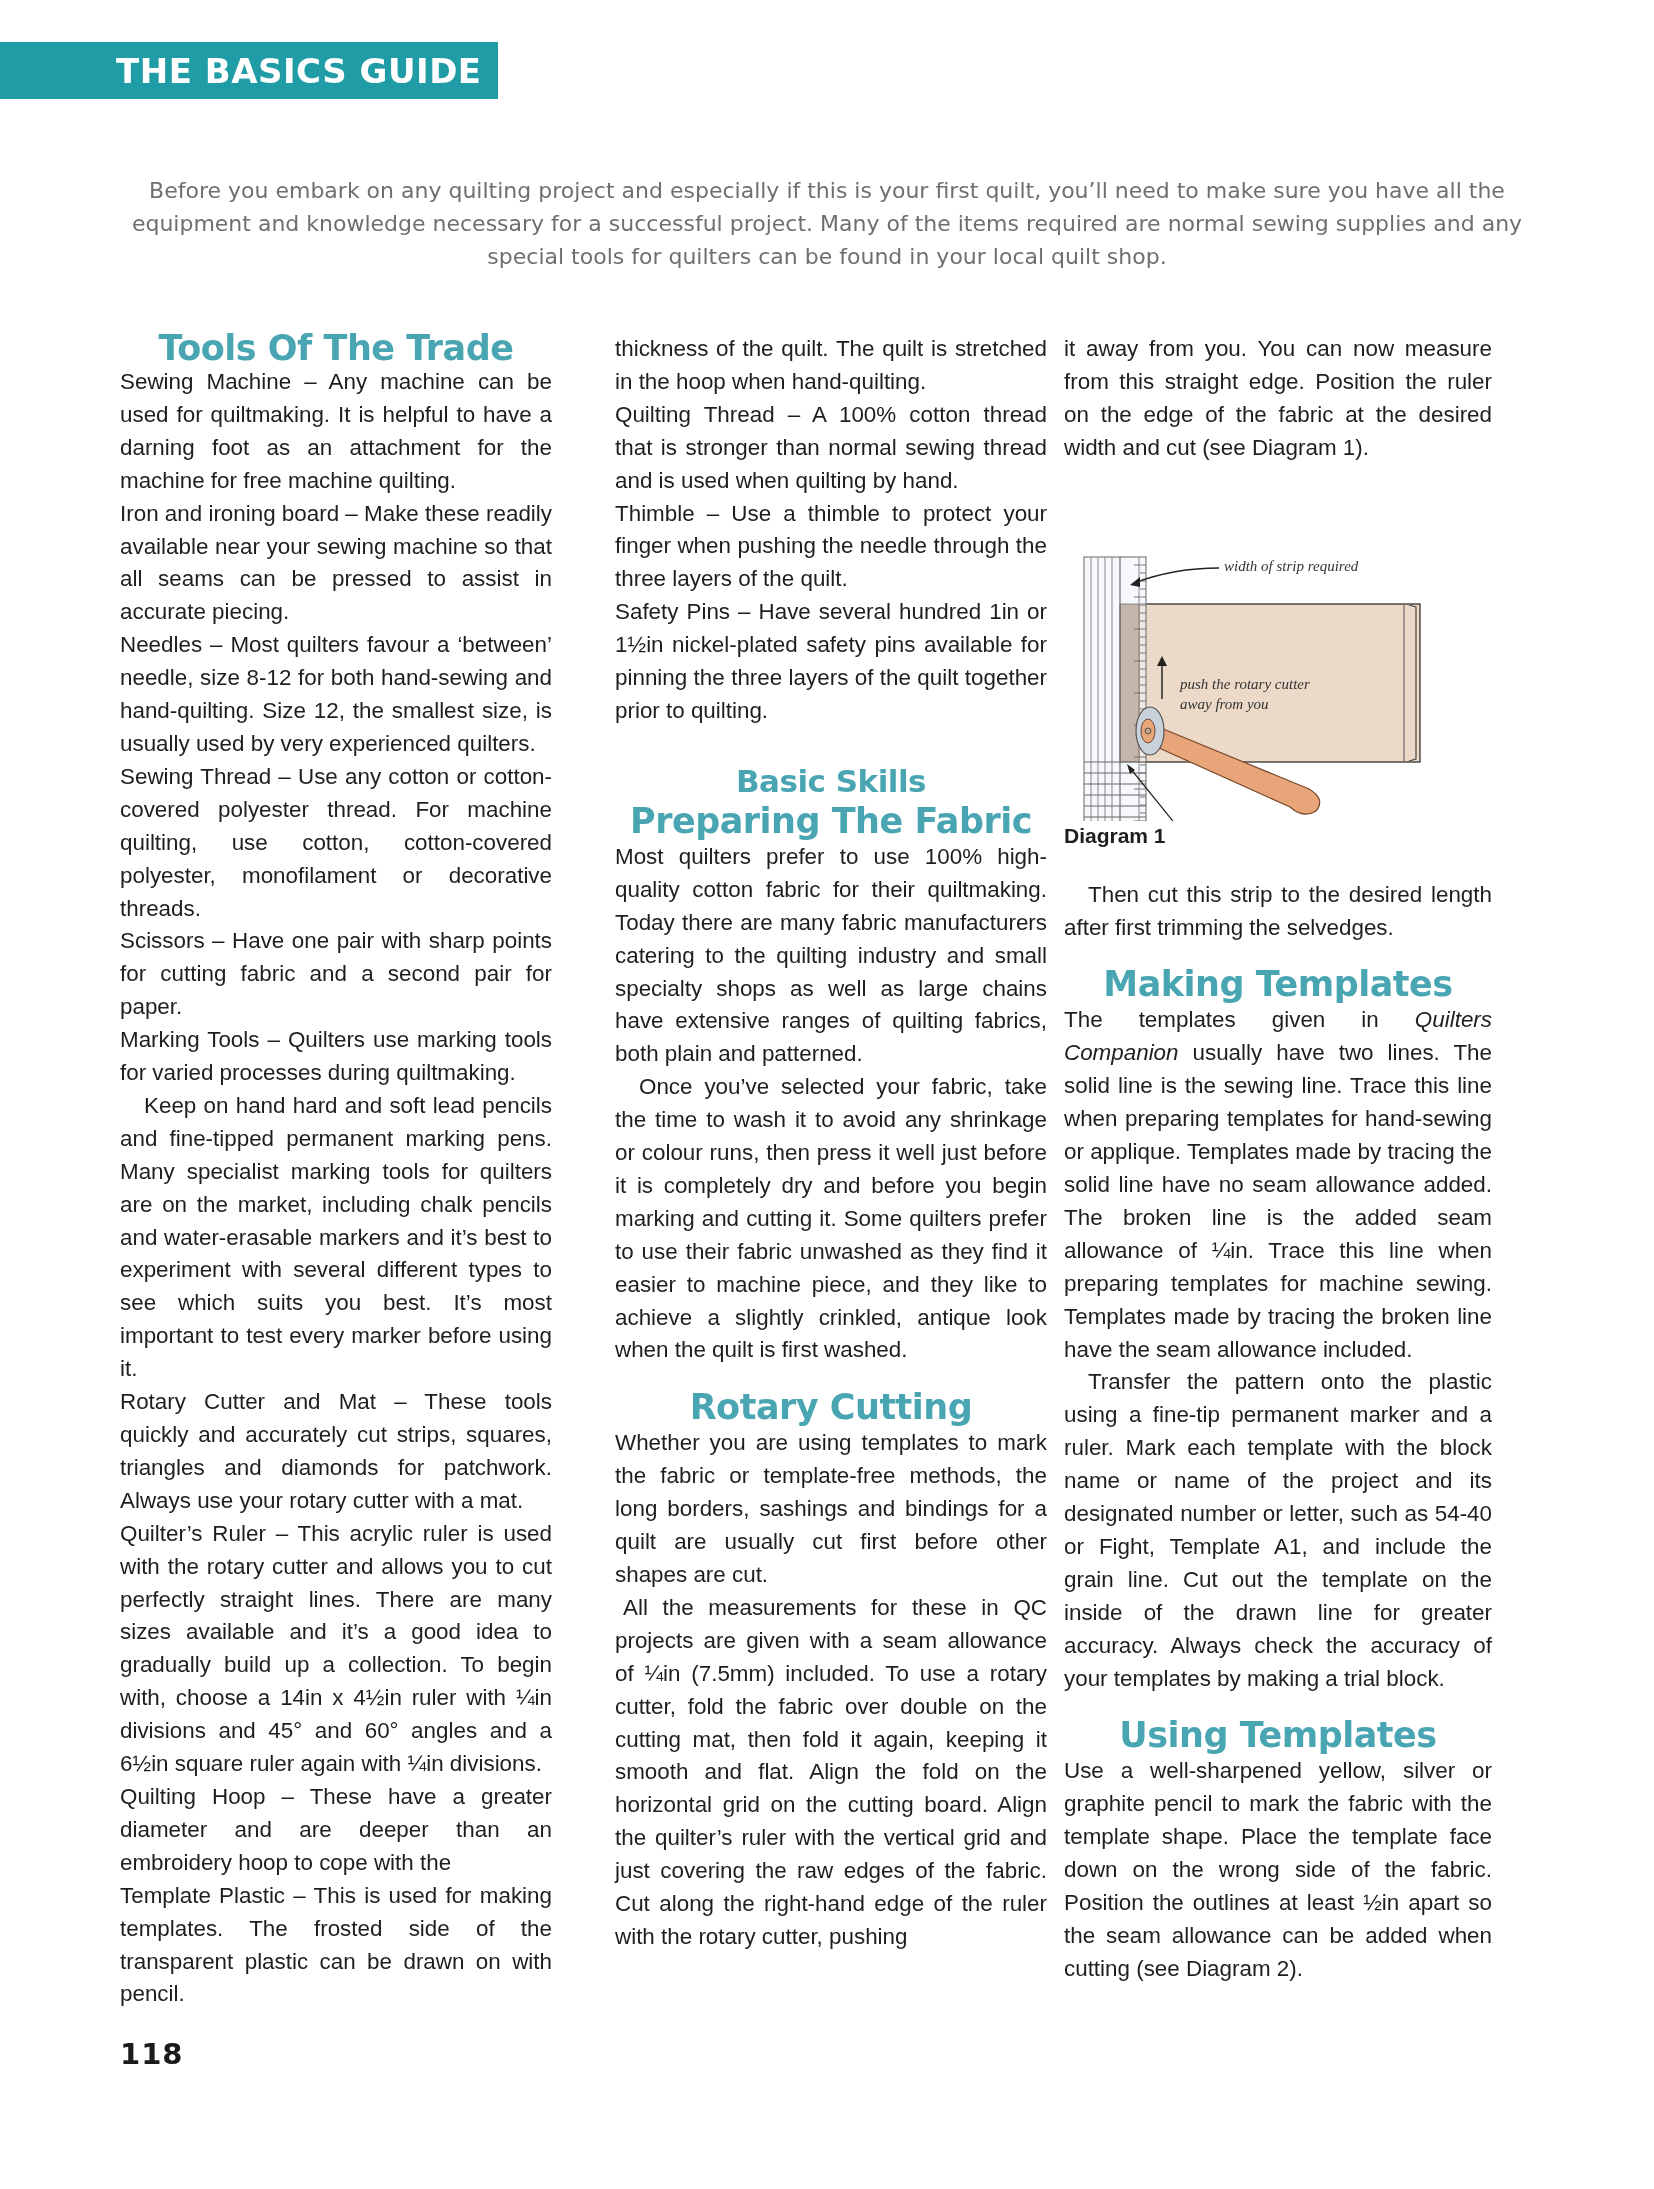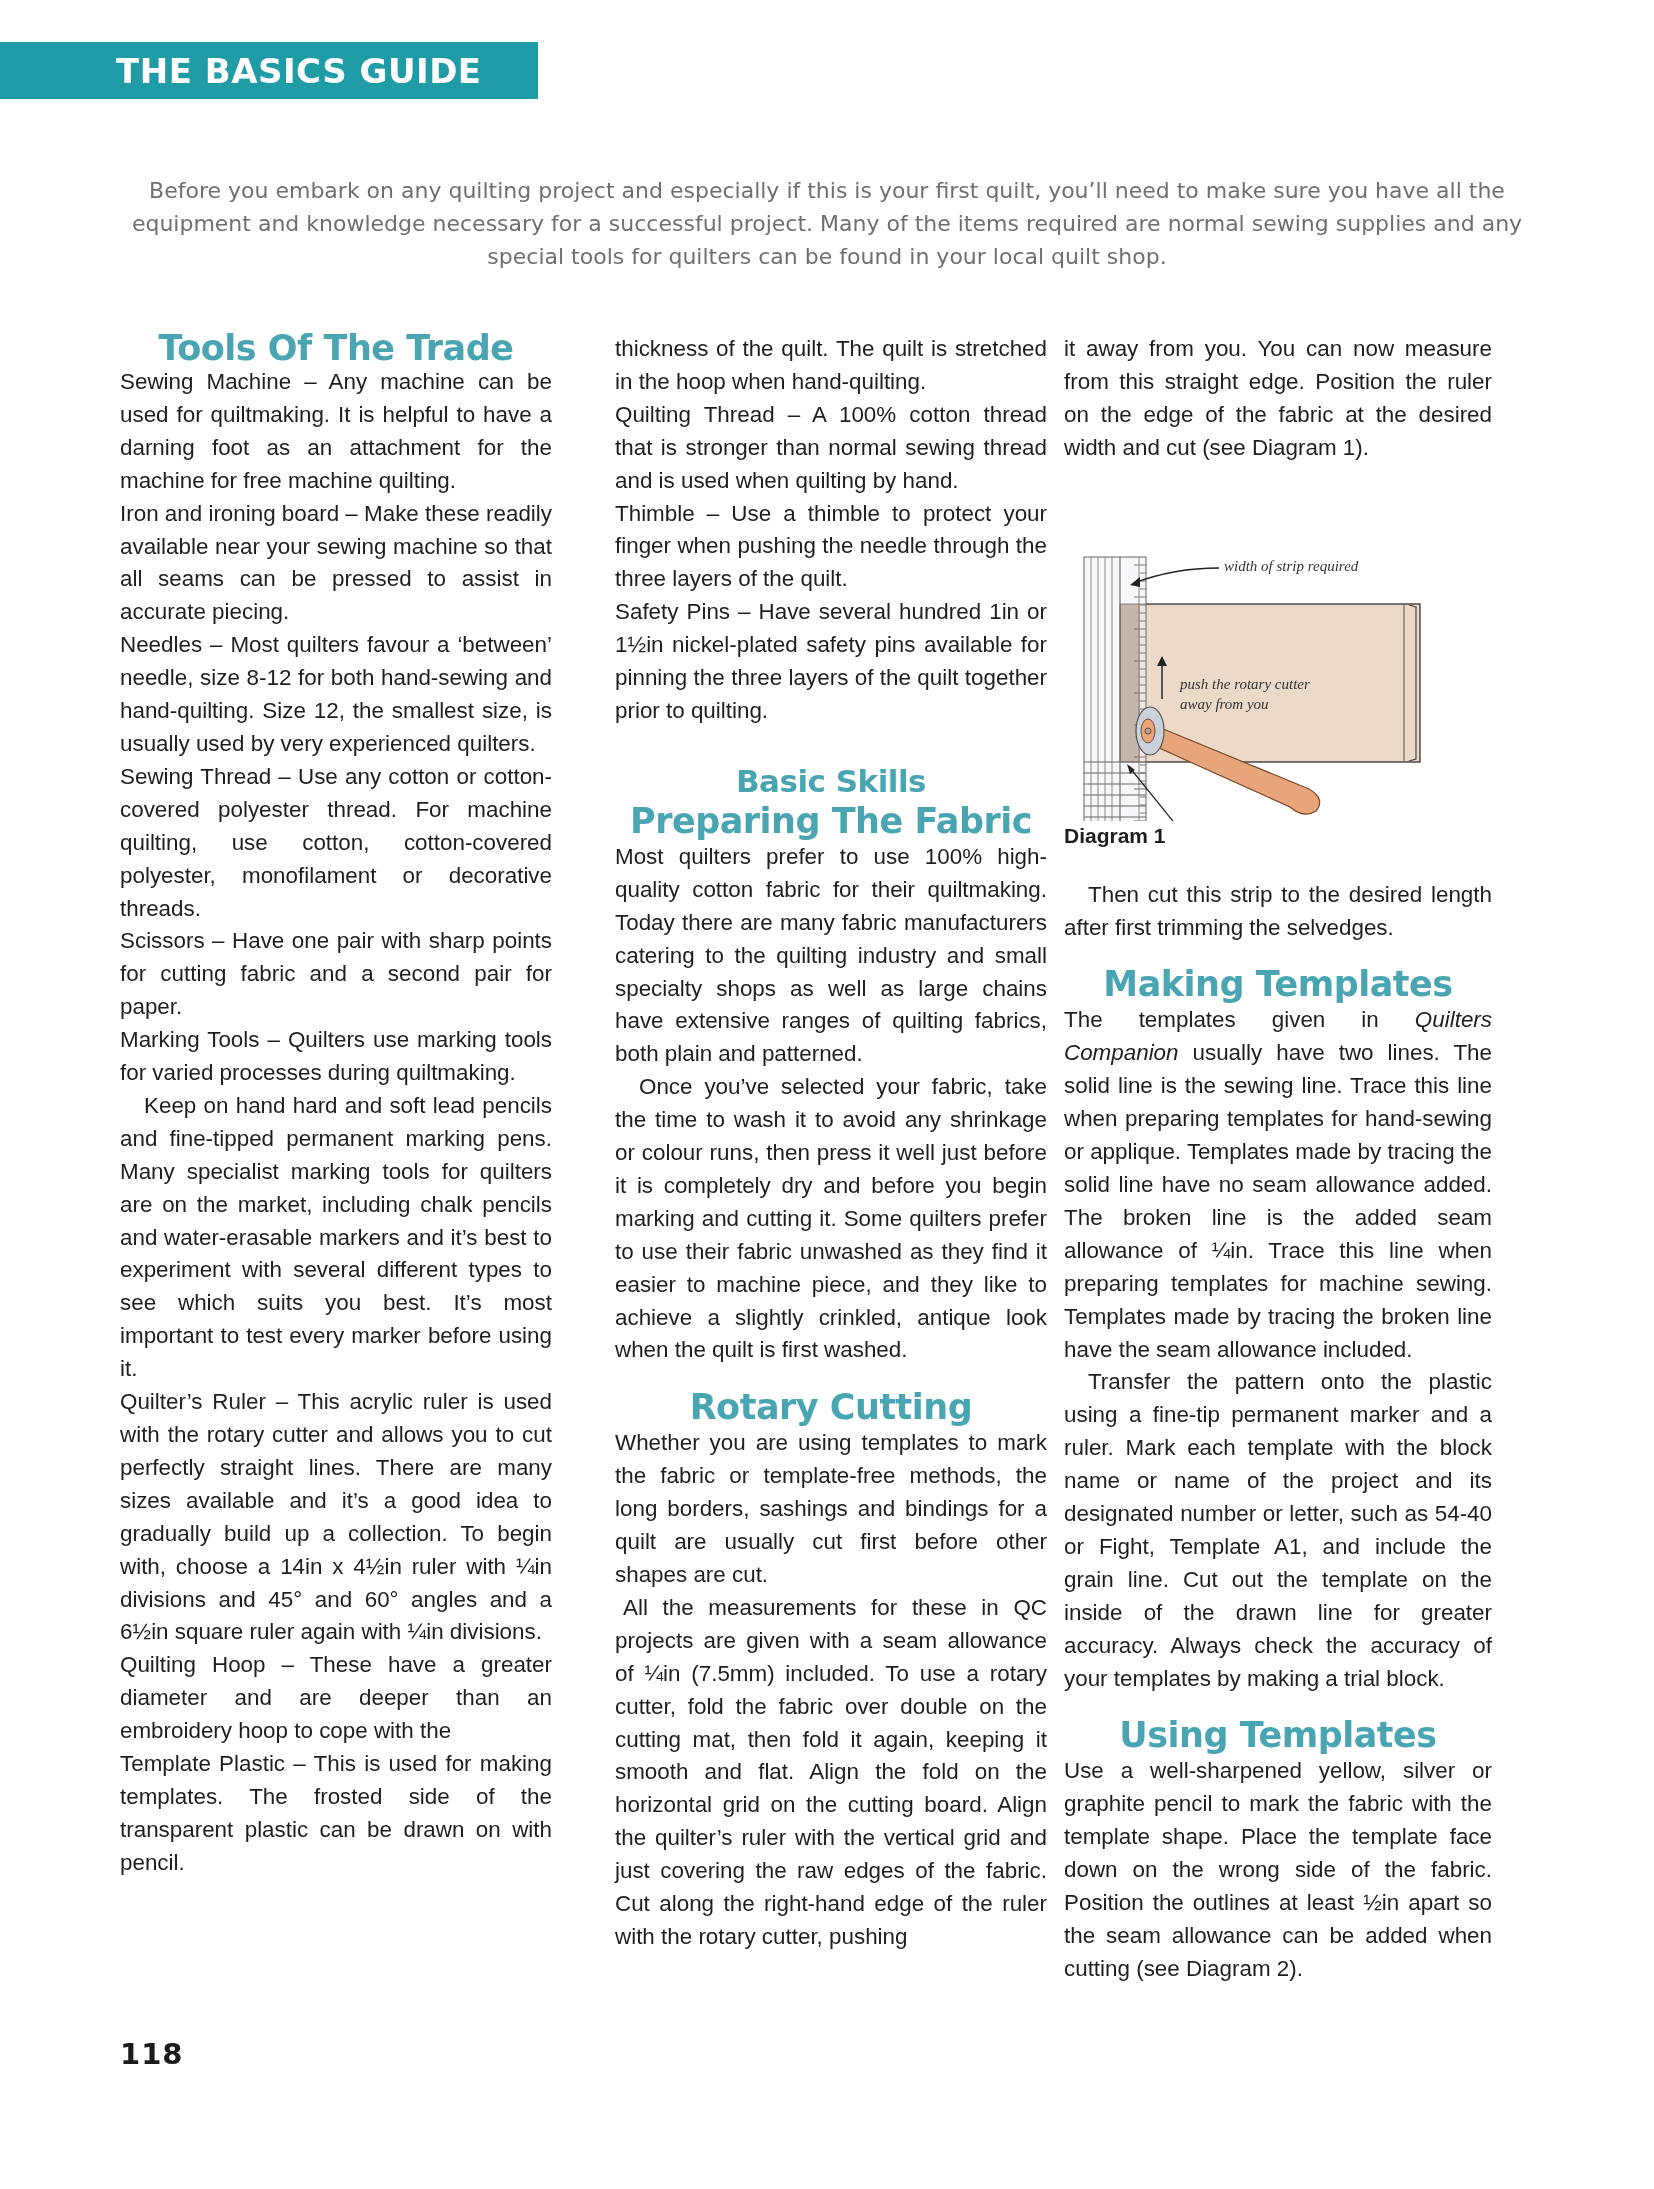--- a/index.html
+++ b/index.html
@@ -1,18 +1,18 @@
 <!DOCTYPE html>
 <html><head>
 <meta charset="utf-8">
 <style>
   html, body { margin: 0; padding: 0; background: #ffffff; }
   body { width: 1654px; height: 2189px; position: relative; overflow: hidden;
          font-family: "Liberation Sans", sans-serif; color: #1e1e1e; }
-  .banner { position: absolute; left: 0; top: 42px; width: 538px; height: 57px;
+  .banner { position: absolute; left: 0; top: 42px; width: 498px; height: 57px;
             background: #1f9ca6; }
   .banner-title { position: absolute; left: 116px; top: 7px; color: #ffffff;
             font-family: "DejaVu Sans", sans-serif; font-weight: bold; font-size: 34px;
             letter-spacing: 0.5px; line-height: 44px; }
   .intro { position: absolute; left: 120px; top: 174px; width: 1414px;
            text-align: center; color: #6f6f6f; font-family: "DejaVu Sans", sans-serif;
            font-size: 22px; line-height: 33px; }
   .col { position: absolute; top: 333px; width: 432px; font-size: 22.4px;
          line-height: 32.9px; text-align: justify; }
   .col-left { left: 120px; }
@@ -46,20 +46,21 @@
 
 <div class="col col-left">
   <h2>Tools Of The Trade</h2>
   <p>Sewing Machine – Any machine can be used for quiltmaking. It is helpful to have a darning foot as an attachment for the machine for free machine quilting.</p>
   <p>Iron and ironing board – Make these readily available near your sewing machine so that all seams can be pressed to assist in accurate piecing.</p>
   <p>Needles – Most quilters favour a ‘between’ needle, size 8-12 for both hand-sewing and hand-quilting. Size 12, the smallest size, is usually used by very experienced quilters.</p>
   <p>Sewing Thread – Use any cotton or cotton-covered polyester thread. For machine quilting, use cotton, cotton-covered polyester, monofilament or decorative threads.</p>
   <p>Scissors – Have one pair with sharp points for cutting fabric and a second pair for paper.</p>
   <p>Marking Tools – Quilters use marking tools for varied processes during quiltmaking.</p>
   <p class="indent">Keep on hand hard and soft lead pencils and fine-tipped permanent marking pens. Many specialist marking tools for quilters are on the market, including chalk pencils and water-erasable markers and it’s best to experiment with several different types to see which suits you best. It’s most important to test every marker before using it.</p>
+  <p>Rotary Cutter and Mat – These tools quickly and accurately cut strips, squares, triangles and diamonds for patchwork. Always use your rotary cutter with a mat.</p>
   <p>Quilter’s Ruler – This acrylic ruler is used with the rotary cutter and allows you to cut perfectly straight lines. There are many sizes available and it’s a good idea to gradually build up a collection. To begin with, choose a 14in x 4½in ruler with ¼in divisions and 45° and 60° angles and a 6½in square ruler again with ¼in divisions.</p>
   <p id="hoop">Quilting Hoop – These have a greater diameter and are deeper than an embroidery hoop to cope with the</p>
   <p>Template Plastic – This is used for making templates. The frosted side of the transparent plastic can be drawn on with pencil.</p>
 </div>
 
 <div class="col col-mid">
   <p id="hoop-cont">thickness of the quilt. The quilt is stretched in the hoop when hand-quilting.</p>
   <p>Quilting Thread – A 100% cotton thread that is stronger than normal sewing thread and is used when quilting by hand.</p>
   <p>Thimble – Use a thimble to protect your finger when pushing the needle through the three layers of the quilt.</p>
   <p>Safety Pins – Have several hundred 1in or 1½in nickel-plated safety pins available for pinning the three layers of the quilt together prior to quilting.</p>

